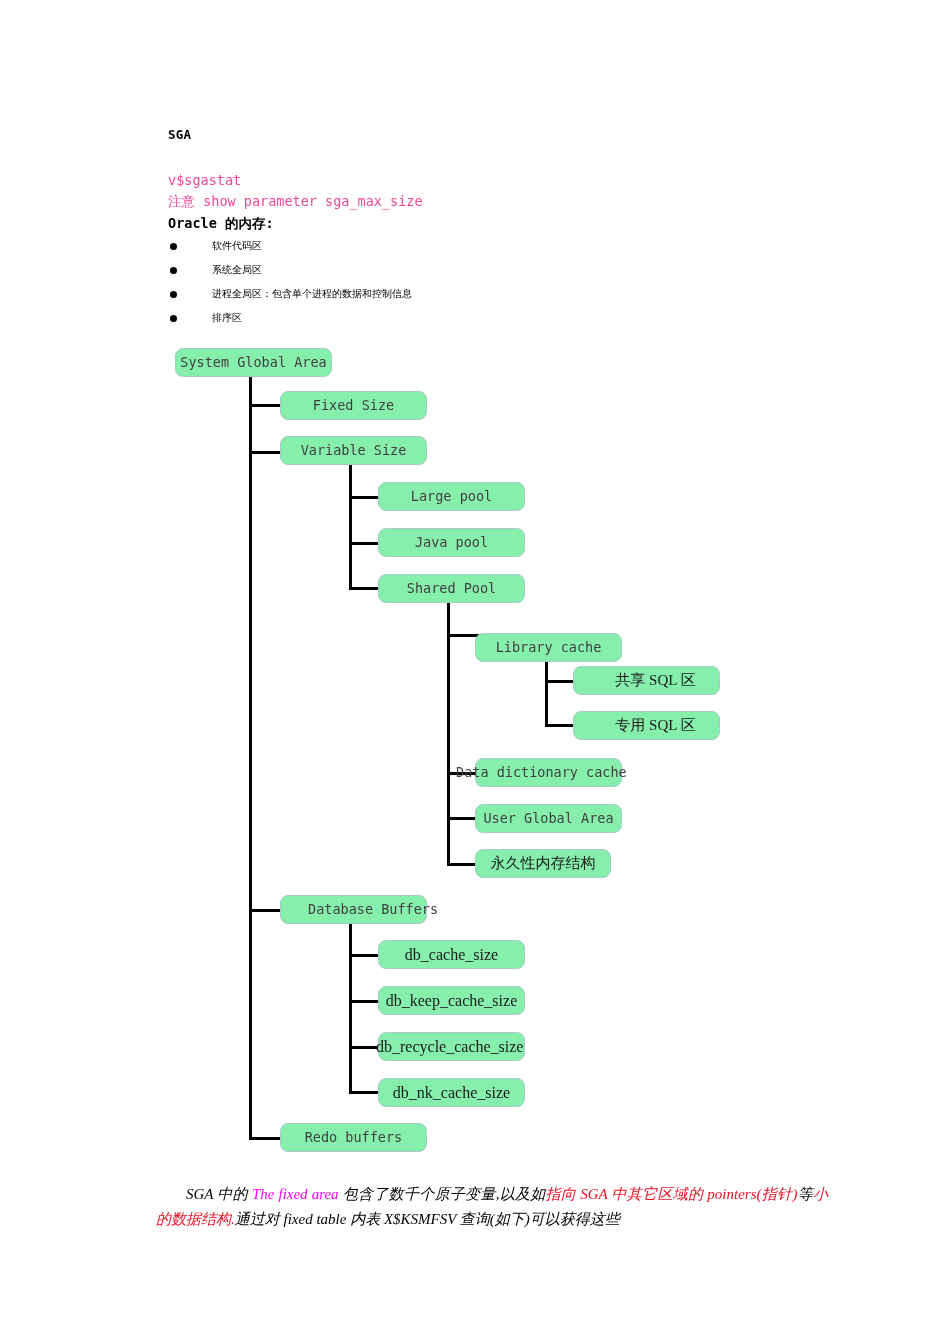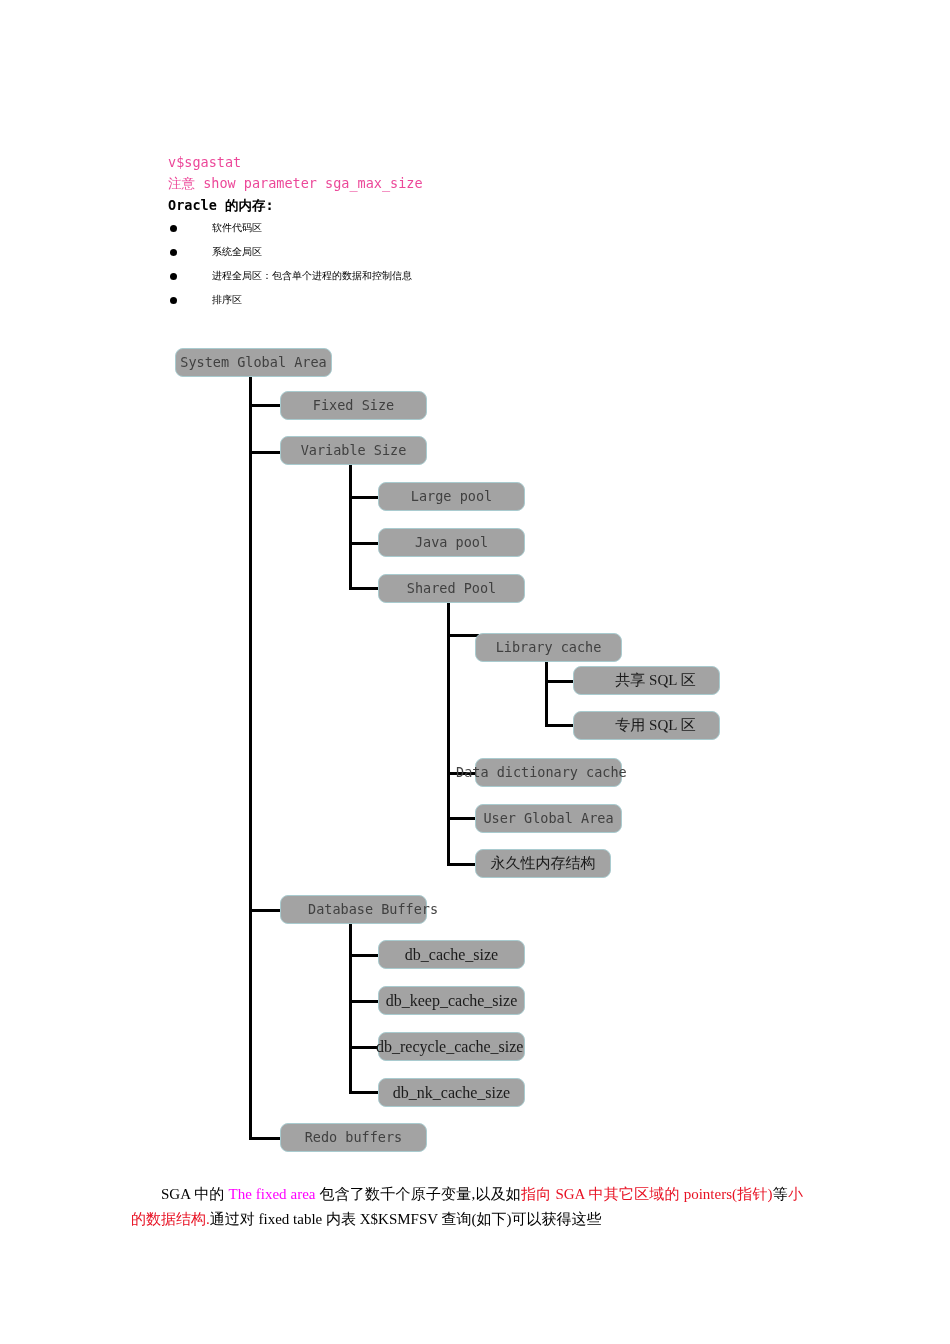--- a/index.html
+++ b/index.html
@@ -70,21 +70,21 @@
   
   .diagram {
     position: absolute;
     left: 0;
     top: 0;
     width: 950px;
     height: 1344px;
   }
   .node {
     position: absolute;
-    background: #a3a3a3;
+    background: #86efac;
     border: 1px solid #a9cbcf;
     border-radius: 8px;
     box-sizing: border-box;
     height: 29px;
     line-height: 27px;
     font-family: "DejaVu Sans Mono", monospace;
     font-size: 13.5px;
     color: #404040;
     text-align: center;
     white-space: nowrap;
@@ -112,36 +112,38 @@
     position: absolute;
     background: #000000;
     z-index: 1;
   }
   .line-v { width: 3px; }
   .line-h { height: 3px; }
 
   
   .para {
     position: absolute;
-    left: 131px;
+    left: 156px;
     top: 1167px;
     width: 672px;
     font-family: "Liberation Serif", serif;
     font-size: 15px;
     line-height: 25px;
     text-align: justify;
     text-indent: 30px;
+    font-style: italic;
   }
   .magenta { color: #ff00ff; }
   .red { color: #e81123; }
 </style>
 </head>
 <body>
 
 <div class="doc">
+  <div class="h-sga">SGA</div>
   <div class="spacer-line"></div>
   <div class="code-green">v$sgastat</div>
   <div class="code-green">注意 show parameter sga_max_size</div>
   <div class="h-oracle">Oracle 的内存:</div>
   <ul class="bullets">
     <li>
       <span class="bdot"></span>
       <span>软件代码区</span>
     </li>
     <li>

